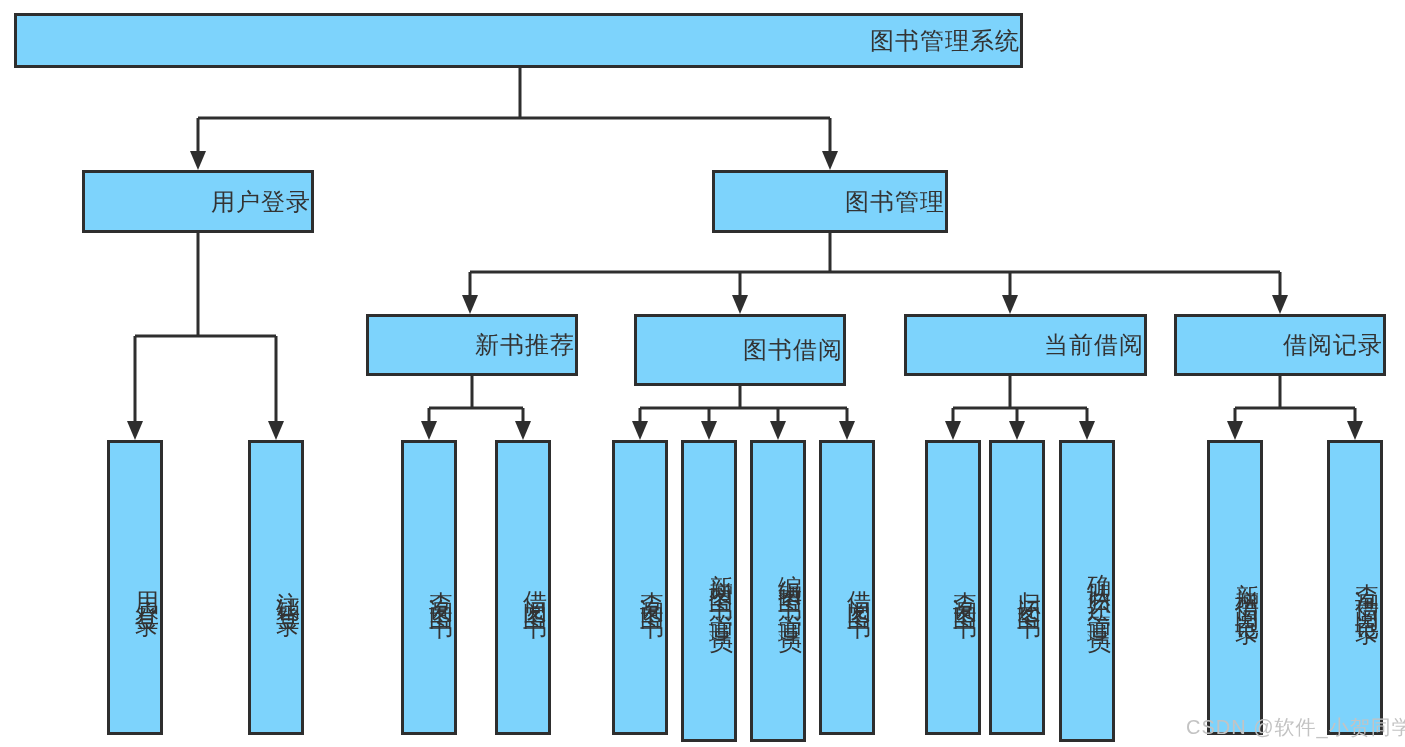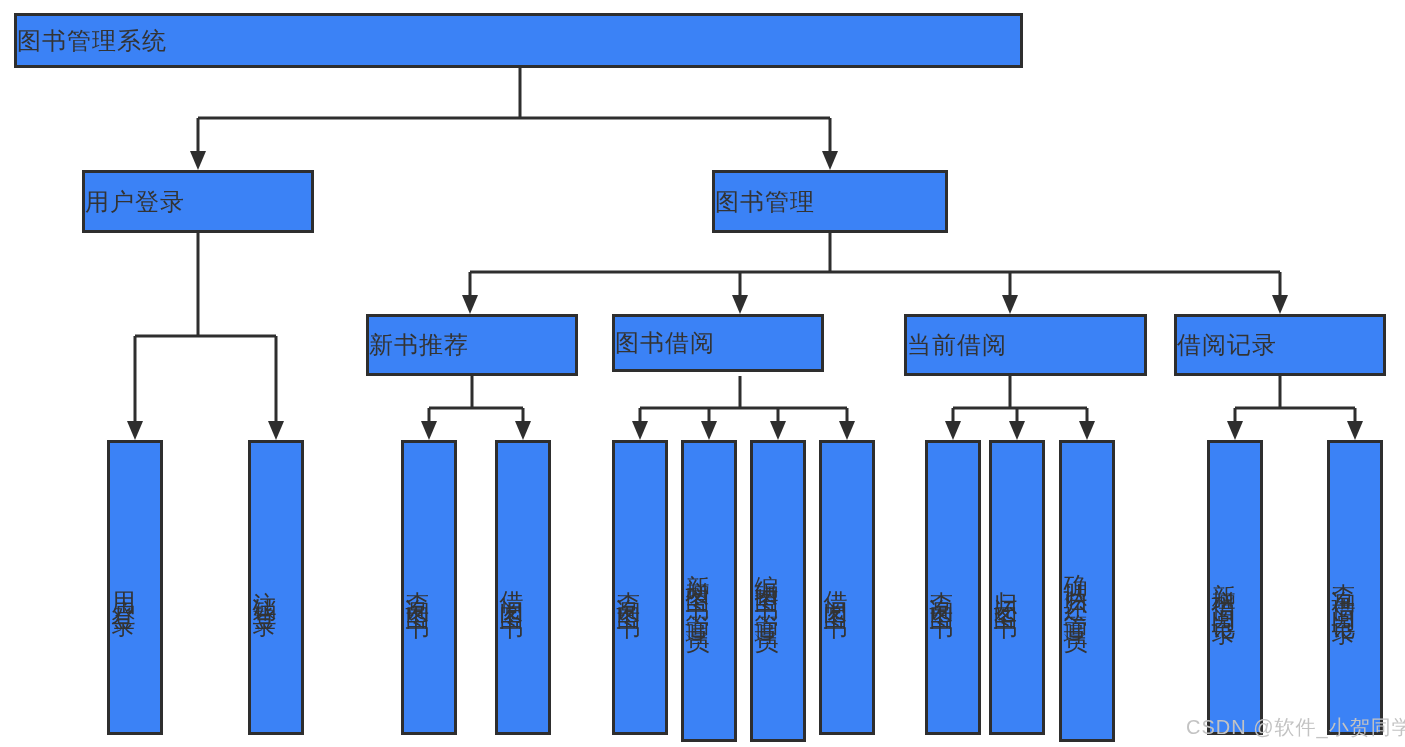--- a/index.html
+++ b/index.html
@@ -17,26 +17,26 @@
   }
   svg.connectors {
     position: absolute;
     left: 0;
     top: 0;
     width: 1405px;
     height: 747px;
   }
   .box {
     position: absolute;
-    background: #3b82f6;
+    background: #7dd3fc;
     border: 3px solid #2e2e2e;
     box-sizing: border-box;
     display: flex;
     align-items: center;
-    justify-content: flex-start;
+    justify-content: flex-end;
     color: #333333;
   }
   .hlabel {
     font-size: 24px;
     letter-spacing: 1px;
     white-space: nowrap;
   }
   .leaf .vlabel {
     writing-mode: vertical-rl;
     text-orientation: mixed;
@@ -111,21 +111,21 @@
   <div class="box" style="left:82px; top:170px; width:232px; height:63px;">
     <span class="hlabel">用户登录</span>
   </div>
   <div class="box" style="left:712px; top:170px; width:236px; height:63px;">
     <span class="hlabel">图书管理</span>
   </div>
 
   <div class="box" style="left:366px; top:314px; width:212px; height:62px;">
     <span class="hlabel">新书推荐</span>
   </div>
-  <div class="box" style="left:612px; top:314px; width:212px; height:58px;">
+  <div class="box" style="left:634px; top:314px; width:212px; height:72px;">
     <span class="hlabel">图书借阅</span>
   </div>
   <div class="box" style="left:904px; top:314px; width:243px; height:62px;">
     <span class="hlabel">当前借阅</span>
   </div>
   <div class="box" style="left:1174px; top:314px; width:212px; height:62px;">
     <span class="hlabel">借阅记录</span>
   </div>
 
   <div class="box leaf" style="left:107px; top:440px; width:56px; height:295px;">

